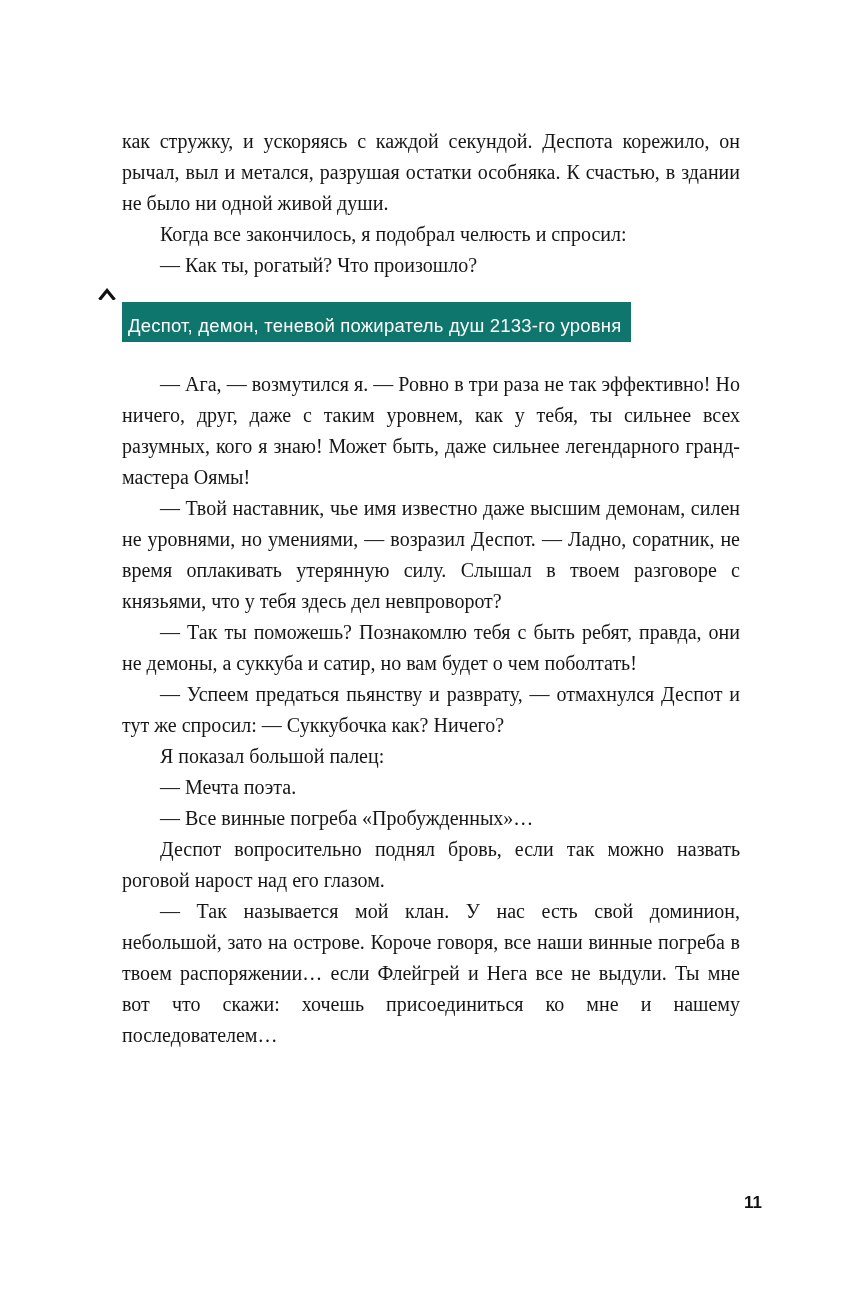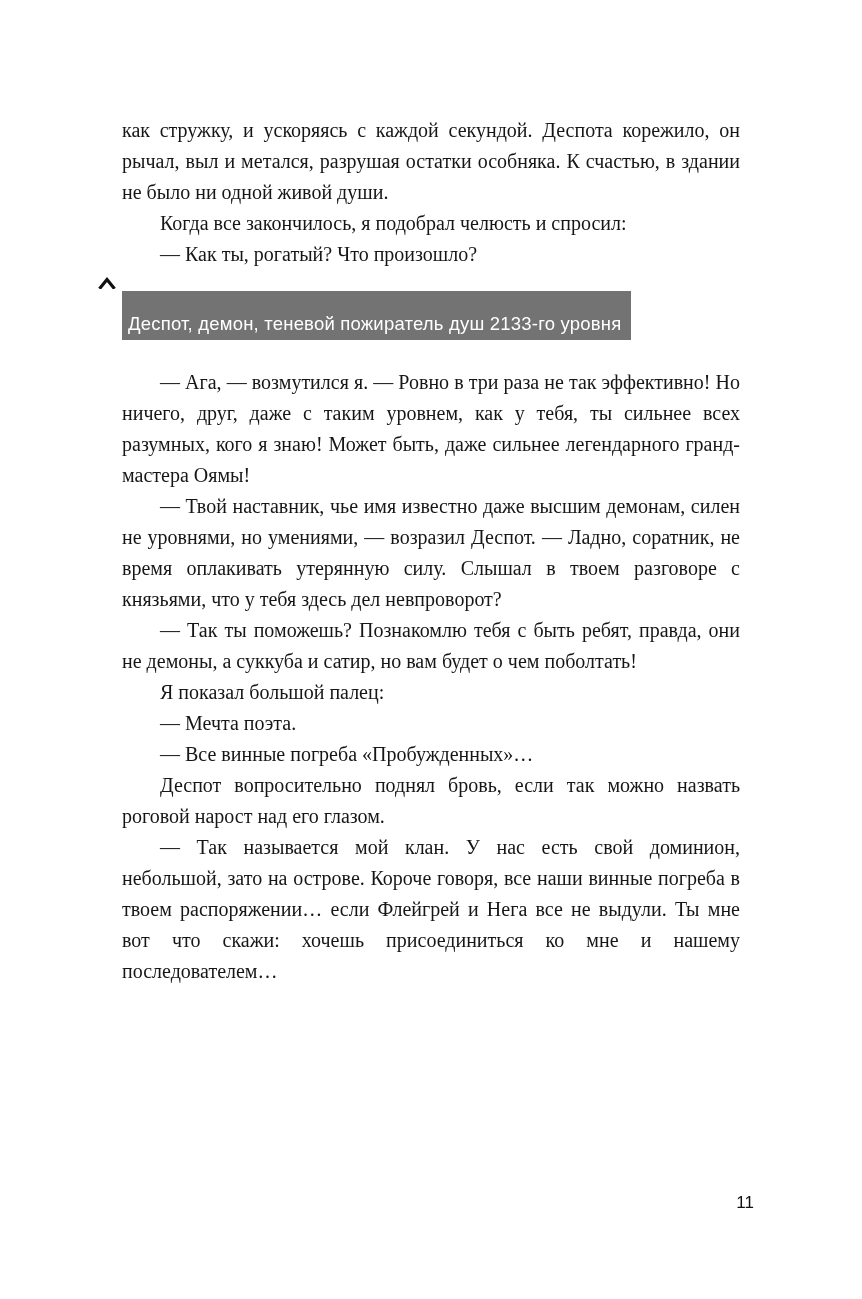--- a/index.html
+++ b/index.html
@@ -11,21 +11,21 @@
     height: 1299px;
     background: #ffffff;
     color: #161616;
     font-family: "Liberation Serif", serif;
     overflow: hidden;
   }
 
   .text-block {
     position: absolute;
     left: 122px;
-    top: 115px;
+    top: 126px;
     width: 618px;
   }
 
   .para {
     font-size: 20px;
     line-height: 31px;
     text-align: justify;
     color: #161616;
   }
 
@@ -40,36 +40,36 @@
     position: absolute;
     left: -24px;
     top: -16px;
     width: 18px;
     height: 12px;
     display: inline-block;
   }
 
   .status-box {
     display: inline-block;
-    background: #737373;
+    background: #0f766e;
     color: #ffffff;
     font-family: "Liberation Sans", sans-serif;
     font-size: 18.5px;
     line-height: 1.25;
-    padding: 21px 10px 5px 6px;
+    padding: 12px 10px 5px 6px;
     letter-spacing: 0.2px;
   }
 
   .page-number {
     position: absolute;
-    right: 108px;
+    right: 100px;
     bottom: 86px;
     font-family: "Liberation Sans", sans-serif;
     font-size: 17px;
-    font-weight: 400;
+    font-weight: 700;
     color: #111111;
   }
 </style>
 </head>
 <body>
 
 <div class="page">
 
   <div class="text-block">
 
@@ -87,20 +87,21 @@
       </span>
       <div class="status-box">
         <span>Деспот, демон, теневой пожиратель душ 2133-го уровня</span>
       </div>
     </div>
 
     <div>
         <p class="para indent">— Ага, — возмутился я. — Ровно в три раза не так эффективно! Но ничего, друг, даже с таким уровнем, как у тебя, ты сильнее всех разумных, кого я знаю! Может быть, даже сильнее легендарного гранд-мастера Оямы!</p>
         <p class="para indent">— Твой наставник, чье имя известно даже высшим демонам, силен не уровнями, но умениями, — возразил Деспот. — Ладно, соратник, не время оплакивать утерянную силу. Слышал в твоем разговоре с князьями, что у тебя здесь дел невпроворот?</p>
         <p class="para indent">— Так ты поможешь? Познакомлю тебя с быть ребят, правда, они не демоны, а суккуба и сатир, но вам будет о чем поболтать!</p>
+        <p class="para indent">— Успеем предаться пьянству и разврату, — отмахнулся Деспот и тут же спросил: — Суккубочка как? Ничего?</p>
         <p class="para indent">Я показал большой палец:</p>
         <p class="para indent">— Мечта поэта.</p>
         <p class="para indent">— Все винные погреба «Пробужденных»…</p>
         <p class="para indent">Деспот вопросительно поднял бровь, если так можно назвать роговой нарост над его глазом.</p>
         <p class="para indent">— Так называется мой клан. У нас есть свой доминион, небольшой, зато на острове. Короче говоря, все наши винные погреба в твоем распоряжении… если Флейгрей и Нега все не выдули. Ты мне вот что скажи: хочешь присоединиться ко мне и нашему последователем…</p>
       </div>
 
   </div>
 
   <div class="page-number">11</div>

